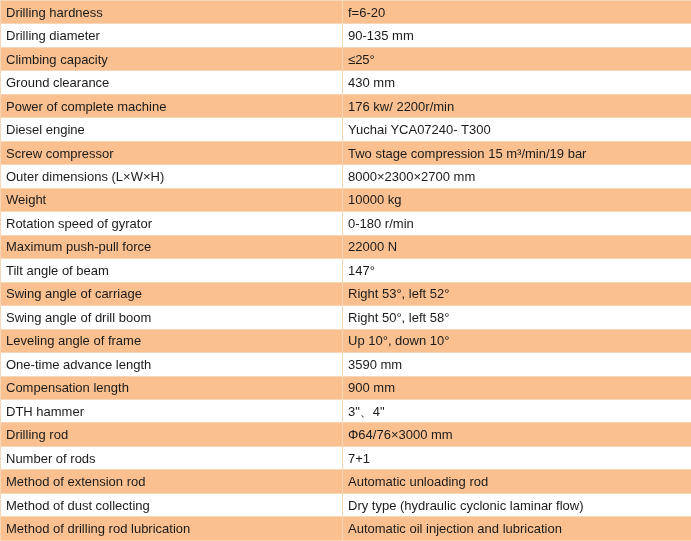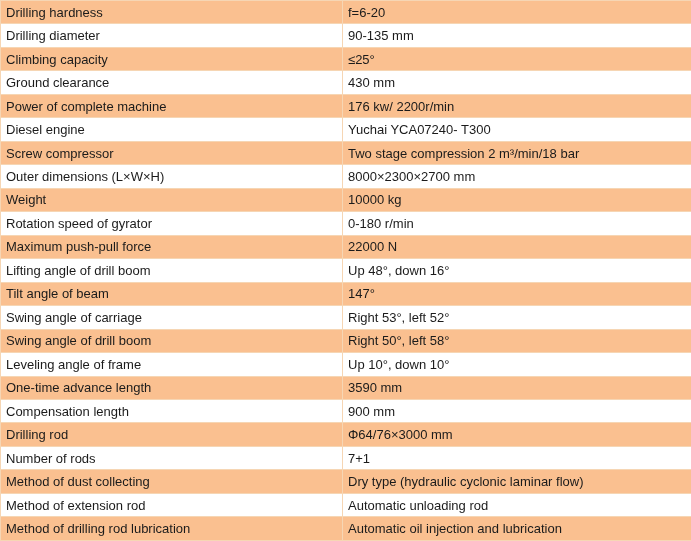--- a/index.html
+++ b/index.html
@@ -64,41 +64,37 @@
       <tr>
         <td>Power of complete machine</td>
         <td>176 kw/ 2200r/min</td>
       </tr>
       <tr>
         <td>Diesel engine</td>
         <td>Yuchai YCA07240- T300</td>
       </tr>
       <tr>
         <td>Screw compressor</td>
-        <td>Two stage compression 2 m³/min/18 bar</td>
+        <td>Two stage compression 15 m³/min/19 bar</td>
       </tr>
       <tr>
         <td>Outer dimensions (L×W×H)</td>
         <td>8000×2300×2700 mm</td>
       </tr>
       <tr>
         <td>Weight</td>
         <td>10000 kg</td>
       </tr>
       <tr>
         <td>Rotation speed of gyrator</td>
         <td>0-180 r/min</td>
       </tr>
       <tr>
         <td>Maximum push-pull force</td>
         <td>22000 N</td>
-      </tr>
-      <tr>
-        <td>Lifting angle of drill boom</td>
-        <td>Up 48°, down 16°</td>
       </tr>
       <tr>
         <td>Tilt angle of beam</td>
         <td>147°</td>
       </tr>
       <tr>
         <td>Swing angle of carriage</td>
         <td>Right 53°, left 52°</td>
       </tr>
       <tr>
@@ -111,33 +107,37 @@
       </tr>
       <tr>
         <td>One-time advance length</td>
         <td>3590 mm</td>
       </tr>
       <tr>
         <td>Compensation length</td>
         <td>900 mm</td>
       </tr>
       <tr>
+        <td>DTH hammer</td>
+        <td>3"、4"</td>
+      </tr>
+      <tr>
         <td>Drilling rod</td>
         <td>Φ64/76×3000 mm</td>
       </tr>
       <tr>
         <td>Number of rods</td>
         <td>7+1</td>
       </tr>
       <tr>
+        <td>Method of extension rod</td>
+        <td>Automatic unloading rod</td>
+      </tr>
+      <tr>
         <td>Method of dust collecting</td>
         <td>Dry type (hydraulic cyclonic laminar flow)</td>
-      </tr>
-      <tr>
-        <td>Method of extension rod</td>
-        <td>Automatic unloading rod</td>
       </tr>
       <tr>
         <td>Method of drilling rod lubrication</td>
         <td>Automatic oil injection and lubrication</td>
       </tr>
     </tbody>
 </table>
 
 </body></html>

